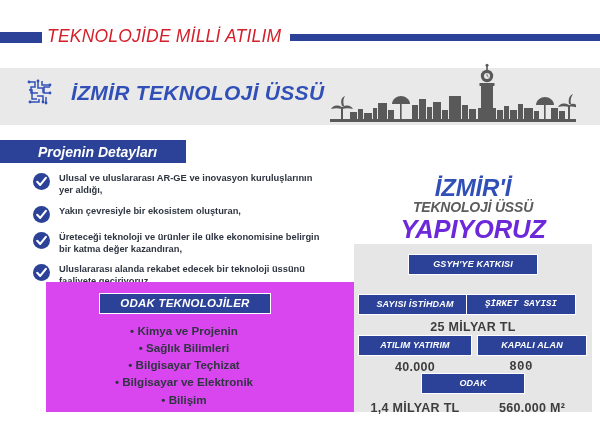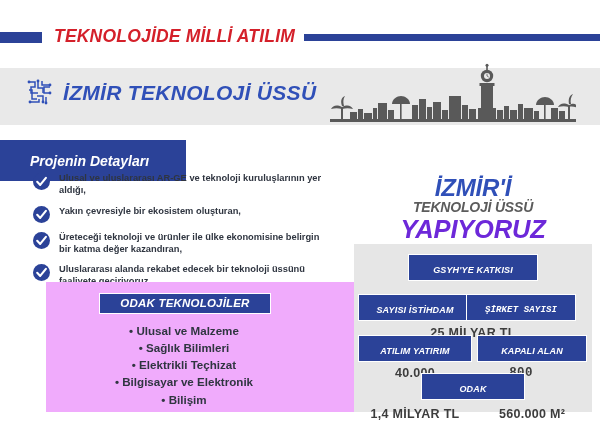--- a/index.html
+++ b/index.html
@@ -28,25 +28,25 @@
     display: flex;
     align-items: center;
   }
   .banner-bar-left {
     width: 42px; height: 11px;
     background: #2b4298;
     flex: 0 0 auto;
   }
   .banner-title {
     font-size: 17.5px;
-    font-weight: bold;
+    font-weight: normal;
     font-style: italic;
     color: #d4202a;
     letter-spacing: 0.2px;
-    padding: 0 9px 0 12px;
+    padding: 0 9px 0 5px;
     white-space: nowrap;
     line-height: 1;
     text-align: right;
   }
   .banner-bar-right {
     height: 7px;
     background: #2b4298;
     flex: 1 1 auto;
     margin-right: 0;
   }
@@ -56,21 +56,21 @@
     position: absolute;
     left: 0; top: 68px;
     width: 600px; height: 57px;
     background: #e9e9e9;
   }
   #brand-row {
     position: absolute;
     left: 26px; top: 10px;
     display: flex;
     align-items: center;
-    gap: 9px;
+    gap: 17px;
   }
   #brand-logo {
     width: 28px; height: 28px;
     flex: 0 0 auto;
   }
   #brand-title {
     font-size: 21px;
     font-weight: bold;
     font-style: italic;
     color: #3050b8;
@@ -82,24 +82,25 @@
     position: absolute;
     right: 24px; bottom: 0px;
     width: 246px; height: 62px;
     overflow: visible;
   }
 
   
   #projects-header {
     position: absolute;
     left: 0; top: 140px;
-    width: 186px; height: 41px;
+    width: 186px; height: 23px;
     background: #2b4298;
     display: flex;
     align-items: center;
+    padding-left: 8px;
   }
   #projects-header-label {
     color: #ffffff;
     font-size: 14px;
     font-weight: bold;
     font-style: italic;
     padding-left: 30px;
     line-height: 1;
     white-space: nowrap;
   }
@@ -125,21 +126,21 @@
     color: #2f3540;
     line-height: 1.32;
     padding-left: 9px;
   }
 
   
   #odak-panel {
     position: absolute;
     left: 46px; top: 282px;
     width: 314px; height: 130px;
-    background: #f0abfc;
+    background: #d946ef;
   }
   #odak-header {
     position: absolute;
     left: 53px; top: 11px;
     width: 172px; height: 21px;
     background: #2b4298;
     border: 1px solid #ffffff;
     display: flex;
     align-items: center;
     justify-content: center;
@@ -213,21 +214,21 @@
   }
   .stat-chip {
     background: #2b4298;
     border: 1px solid #ffffff;
     color: #ffffff;
     font-size: 9px;
     font-weight: bold;
     font-style: italic;
     letter-spacing: 0.15px;
     line-height: 1;
-    padding: 11px 6px 5px 6px;
+    padding: 5px 6px 5px 6px;
     white-space: nowrap;
     display: block;
   }
   .stat-value {
     font-size: 12.5px;
     font-weight: bold;
     color: #3d3d3d;
     line-height: 1;
     padding-top: 6px;
     letter-spacing: 0.3px;
@@ -350,21 +351,21 @@
 
   <div id="bullet-list">
 
     <div class="bullet-item">
       <span class="check-icon">
         <svg width="17" height="17" viewBox="0 0 17 17" aria-hidden="true">
           <circle cx="8.5" cy="8.5" r="8.5" fill="#2b4298"></circle>
           <path d="M4.2 8.8 L7.2 11.9 L12.9 4.8" stroke="#ffffff" stroke-width="2.1" fill="none" stroke-linecap="round" stroke-linejoin="round"></path>
         </svg>
       </span>
-      <span class="bullet-text">Ulusal ve uluslararası AR-GE ve teknoloji kuruluşlarının yer aldığı,</span>
+      <span class="bullet-text">Ulusal ve uluslararası AR-GE ve inovasyon kuruluşlarının yer aldığı,</span>
     </div>
 
     <div class="bullet-item">
       <span class="check-icon">
         <svg width="17" height="17" viewBox="0 0 17 17" aria-hidden="true">
           <circle cx="8.5" cy="8.5" r="8.5" fill="#2b4298"></circle>
           <path d="M4.2 8.8 L7.2 11.9 L12.9 4.8" stroke="#ffffff" stroke-width="2.1" fill="none" stroke-linecap="round" stroke-linejoin="round"></path>
         </svg>
       </span>
       <span class="bullet-text">Yakın çevresiyle bir ekosistem oluşturan,</span>
@@ -392,29 +393,29 @@
 
   </div>
 
   <div id="odak-panel">
     <div id="odak-header">
       <span id="odak-header-label">ODAK TEKNOLOJİLER</span>
     </div>
     <div id="odak-list">
       <div class="odak-item">
         <span class="odak-dot">•</span>
-        <span>Ulusal ve Malzeme</span>
+        <span>Kimya ve Projenin</span>
       </div>
       <div class="odak-item">
         <span class="odak-dot">•</span>
         <span>Sağlık Bilimleri</span>
       </div>
       <div class="odak-item">
         <span class="odak-dot">•</span>
-        <span>Elektrikli Teçhizat</span>
+        <span>Bilgisayar Teçhizat</span>
       </div>
       <div class="odak-item">
         <span class="odak-dot">•</span>
         <span>Bilgisayar ve Elektronik</span>
       </div>
       <div class="odak-item">
         <span class="odak-dot">•</span>
         <span>Bilişim</span>
       </div>
     </div>

